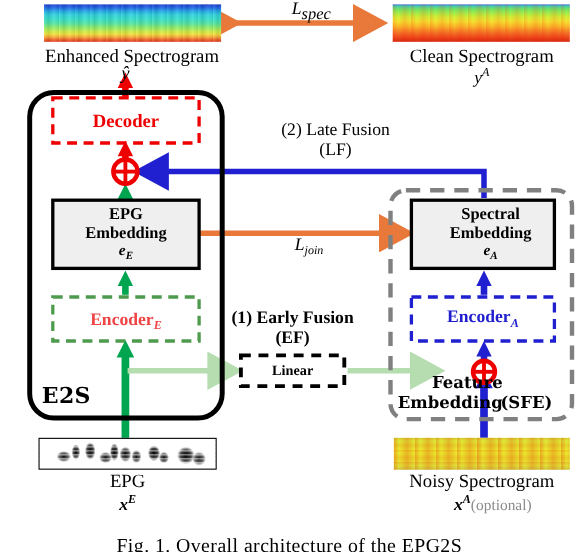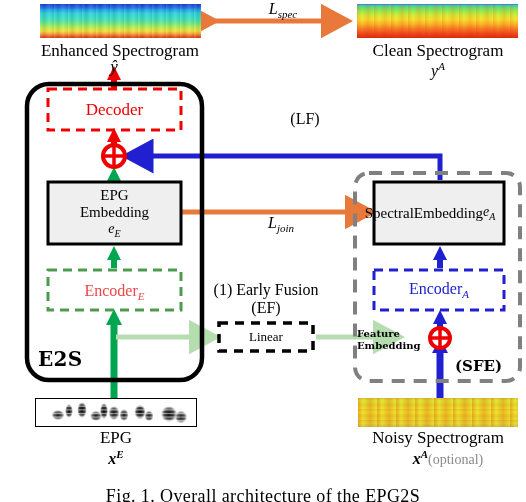--- a/index.html
+++ b/index.html
@@ -1,21 +1,21 @@
 <!DOCTYPE html>
 <html><head>
 <meta charset="utf-8">
 <style>
   html,body{margin:0;padding:0;background:#ffffff;}
   body{width:526px;height:502px;position:relative;overflow:hidden;
        font-family:"Liberation Serif",serif;color:#000;}
   .lbl{position:absolute;text-align:center;line-height:1.12;white-space:nowrap;}
   .ital{font-style:italic;}
   .boxlbl{position:absolute;display:flex;align-items:center;justify-content:center;
-          text-align:right;line-height:1.12;box-sizing:border-box;}
+          text-align:right;line-height:1.12;box-sizing:border-box;font-weight:bold;}
 
   
   .spec{position:absolute;overflow:hidden;}
 
   svg{position:absolute;left:0;top:0;overflow:visible;}
 </style>
 </head>
 <body>
 
 <svg width="526" height="502">
@@ -161,21 +161,21 @@
 </div>
 
 <div class="spec" style="left:358px;top:398px;width:160px;height:29px;
             background:
               repeating-linear-gradient(90deg, rgba(226,60,10,0.35) 0px, rgba(226,60,10,0) 5px, rgba(226,60,10,0.28) 12px, rgba(226,60,10,0) 19px),
               repeating-linear-gradient(to bottom, rgba(226,60,10,0.20) 0px, rgba(255,255,0,0) 3px, rgba(226,60,10,0.14) 7px, rgba(255,255,0,0) 11px),
               linear-gradient(to bottom, #d8ef3a 0%, #e8ef2f 30%, #ecea2c 60%, #e2e636 85%, #cfe042 100%);">
 </div>
 
 <div class="lbl ital" style="left:248px;top:0px;width:70px;font-size:16px;">
-  <span>L</span><sub style="font-size:11px;font-style:italic;">spec</sub>
+  <span>L</span><sub style="font-size:15px;font-style:italic;">spec</sub>
 </div>
 
 <div class="lbl" style="left:20px;top:41px;width:200px;font-size:17px;">Enhanced Spectrogram</div>
 
 <div class="lbl" style="left:338px;top:41px;width:200px;font-size:17px;">Clean Spectrogram</div>
 
 <div class="lbl ital" style="left:398px;top:60px;width:80px;font-size:16px;">
   <span>y</span><sup style="font-size:11px;">A</sup>
 </div>
 
@@ -192,47 +192,48 @@
   <div class="ital" style="font-size:14px;">
     <span>e</span><sub style="font-size:10px;">E</sub>
   </div>
 </div>
 
 <div class="boxlbl" style="left:48px;top:272px;width:133px;height:40px;font-size:16px;color:#ef4444;">
   <span><span>Encoder</span><sub class="ital" style="font-size:11px;">E</sub></span>
 </div>
 
 <div class="lbl" style="left:215px;top:110px;width:180px;font-size:16px;">
+  <div>(2) Late Fusion</div>
   <div>(LF)</div>
 </div>
 
 <div class="lbl ital" style="left:246px;top:198px;width:70px;font-size:16px;margin-top:16px;">
   <span>L</span><sub style="font-size:11px;">join</sub>
 </div>
 
-<div class="lbl" style="left:191px;top:281px;width:150px;font-size:16px;">
+<div class="lbl" style="left:191px;top:281px;width:150px;font-size:16px;font-weight:bold;">
   <div>(1) Early Fusion</div>
   <div>(EF)</div>
 </div>
 
 <div class="boxlbl" style="left:219px;top:323px;width:94px;height:28px;font-size:13px;">Linear</div>
 
-<div class="boxlbl" style="left:358px;top:182px;width:144px;height:62px;font-size:15px;flex-direction:row;">
+<div class="boxlbl" style="left:374px;top:182px;width:144px;height:62px;font-size:15px;flex-direction:column;">
   <div>Spectral</div>
   <div>Embedding</div>
   <div class="ital" style="font-size:14px;">
     <span>e</span><sub style="font-size:10px;">A</sub>
   </div>
 </div>
 
 <div class="boxlbl" style="left:374px;top:270px;width:130px;height:40px;font-size:16px;color:#2020d0;">
   <span><span>Encoder</span><sub class="ital" style="font-size:11px;">A</sub></span>
 </div>
 
-<div class="lbl" style="left:357px;top:328px;width:100px;font-size:10px;font-weight:bold;text-align:left;
+<div class="lbl" style="left:357px;top:340px;width:100px;font-size:15px;font-weight:bold;text-align:right;
             font-family:'DejaVu Serif',serif;line-height:1.18;">
   <div>Feature</div>
   <div>Embedding</div>
 </div>
 <div class="lbl" style="left:455px;top:358px;font-size:15px;font-weight:bold;
             font-family:'DejaVu Serif',serif;">(SFE)</div>
 
 <div class="lbl" style="left:56px;top:428px;width:120px;font-size:17px;">EPG</div>
 <div class="lbl ital" style="left:56px;top:448px;width:120px;font-size:16px;font-weight:bold;">
   <span>x</span><sup style="font-size:11px;">E</sup>

